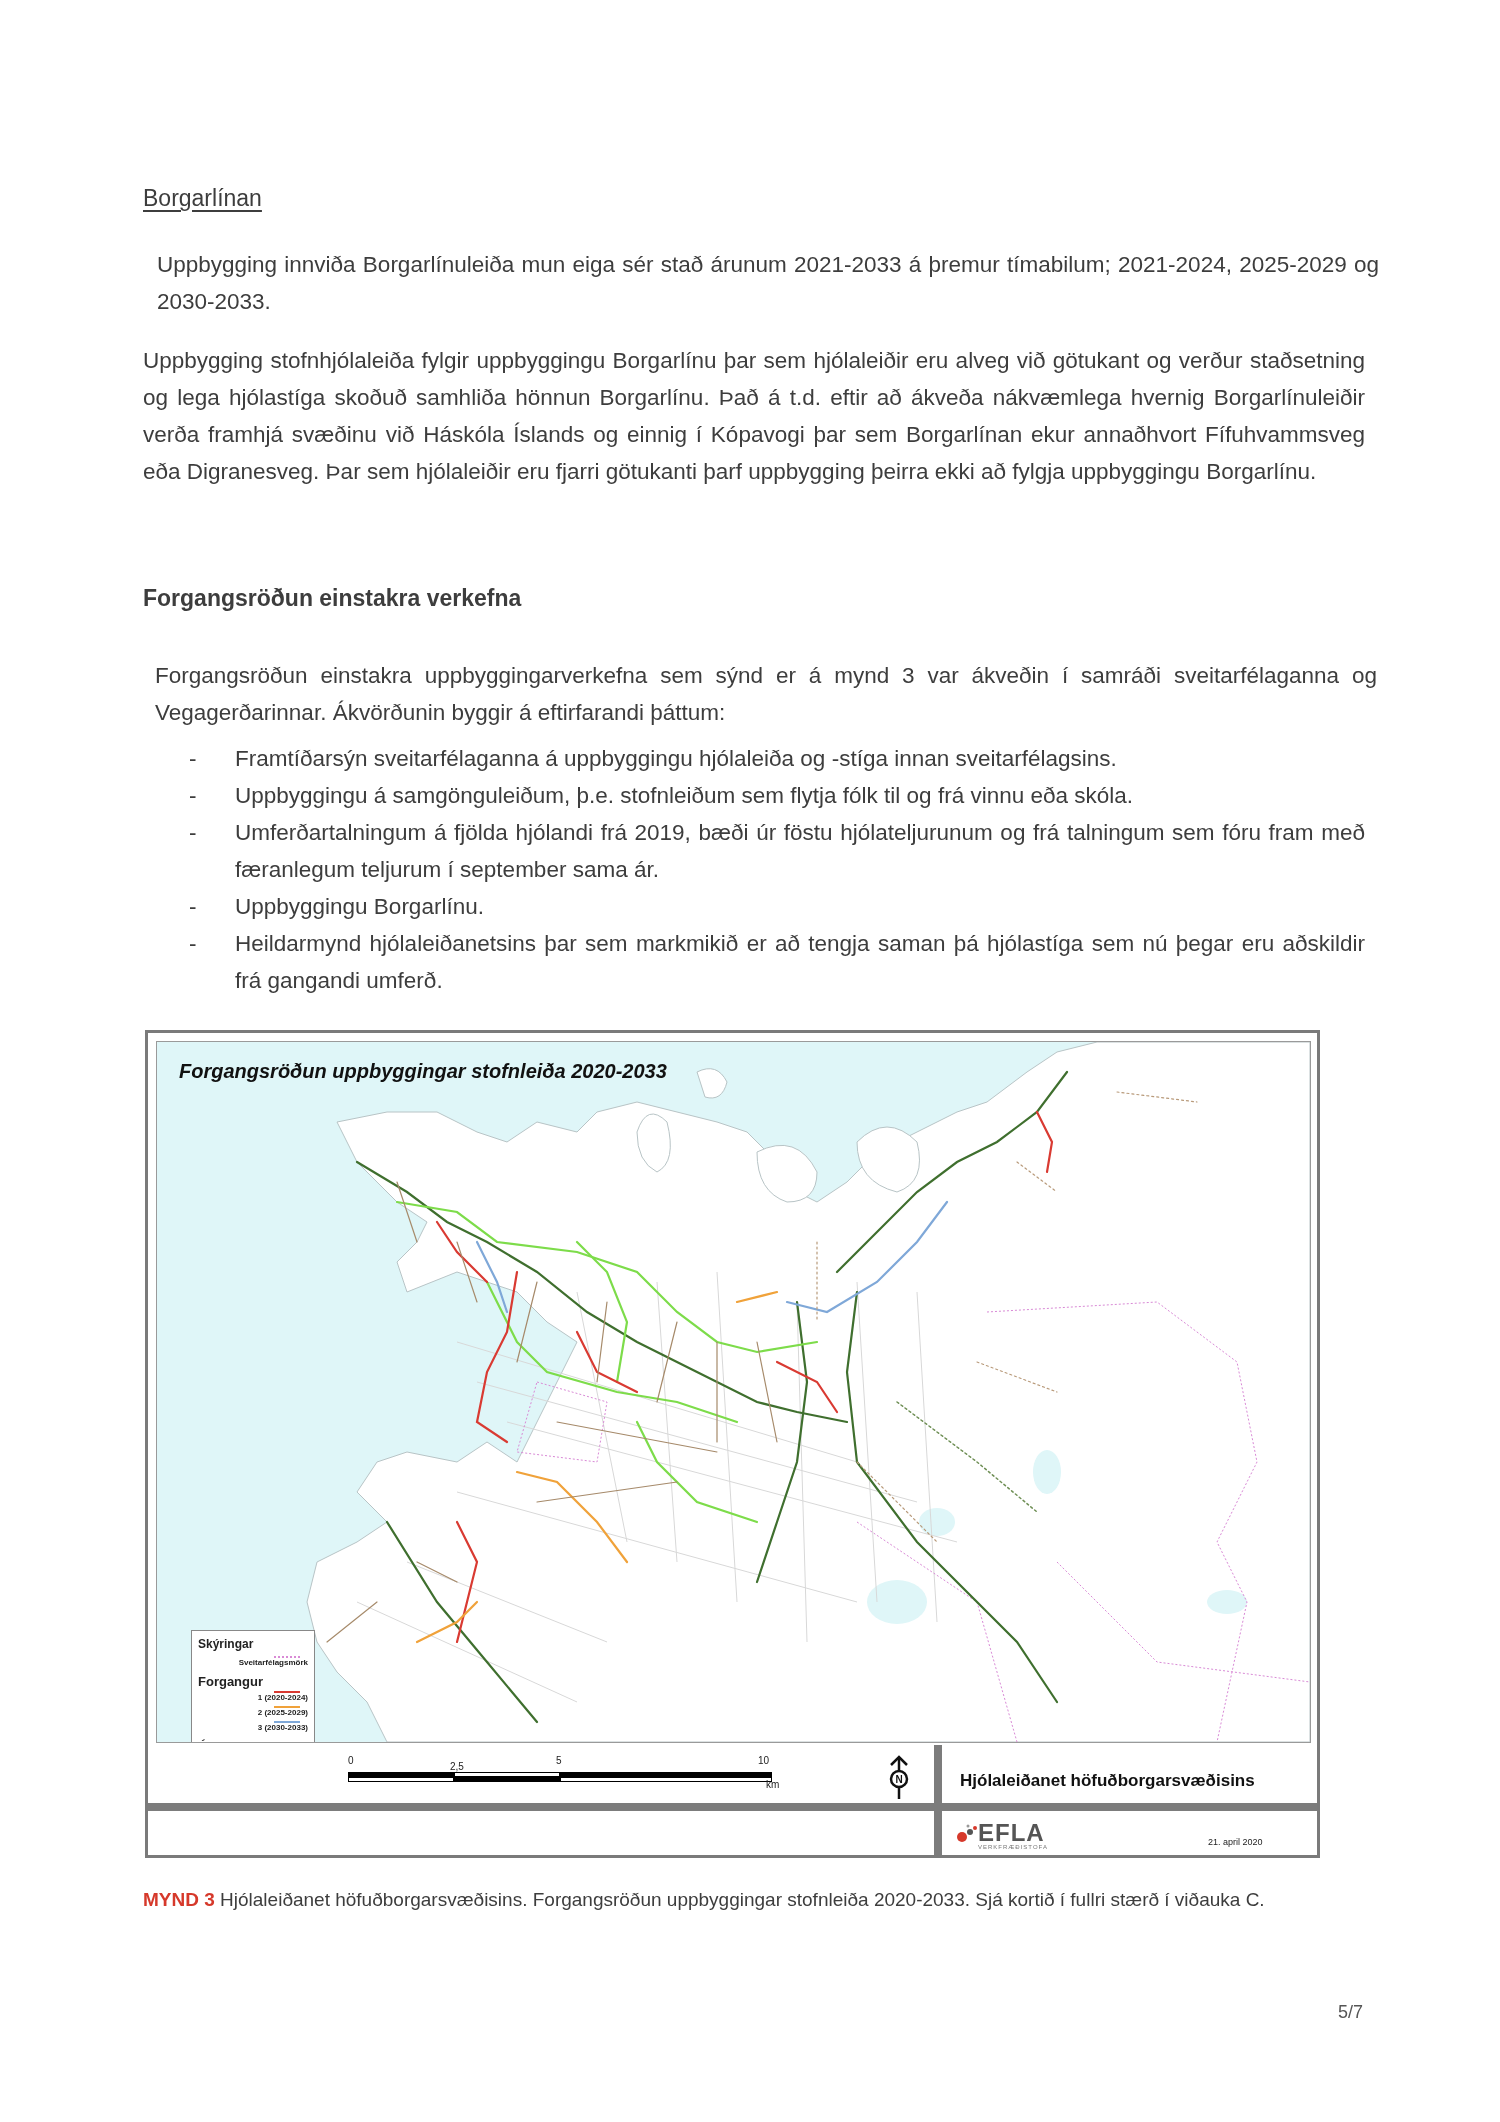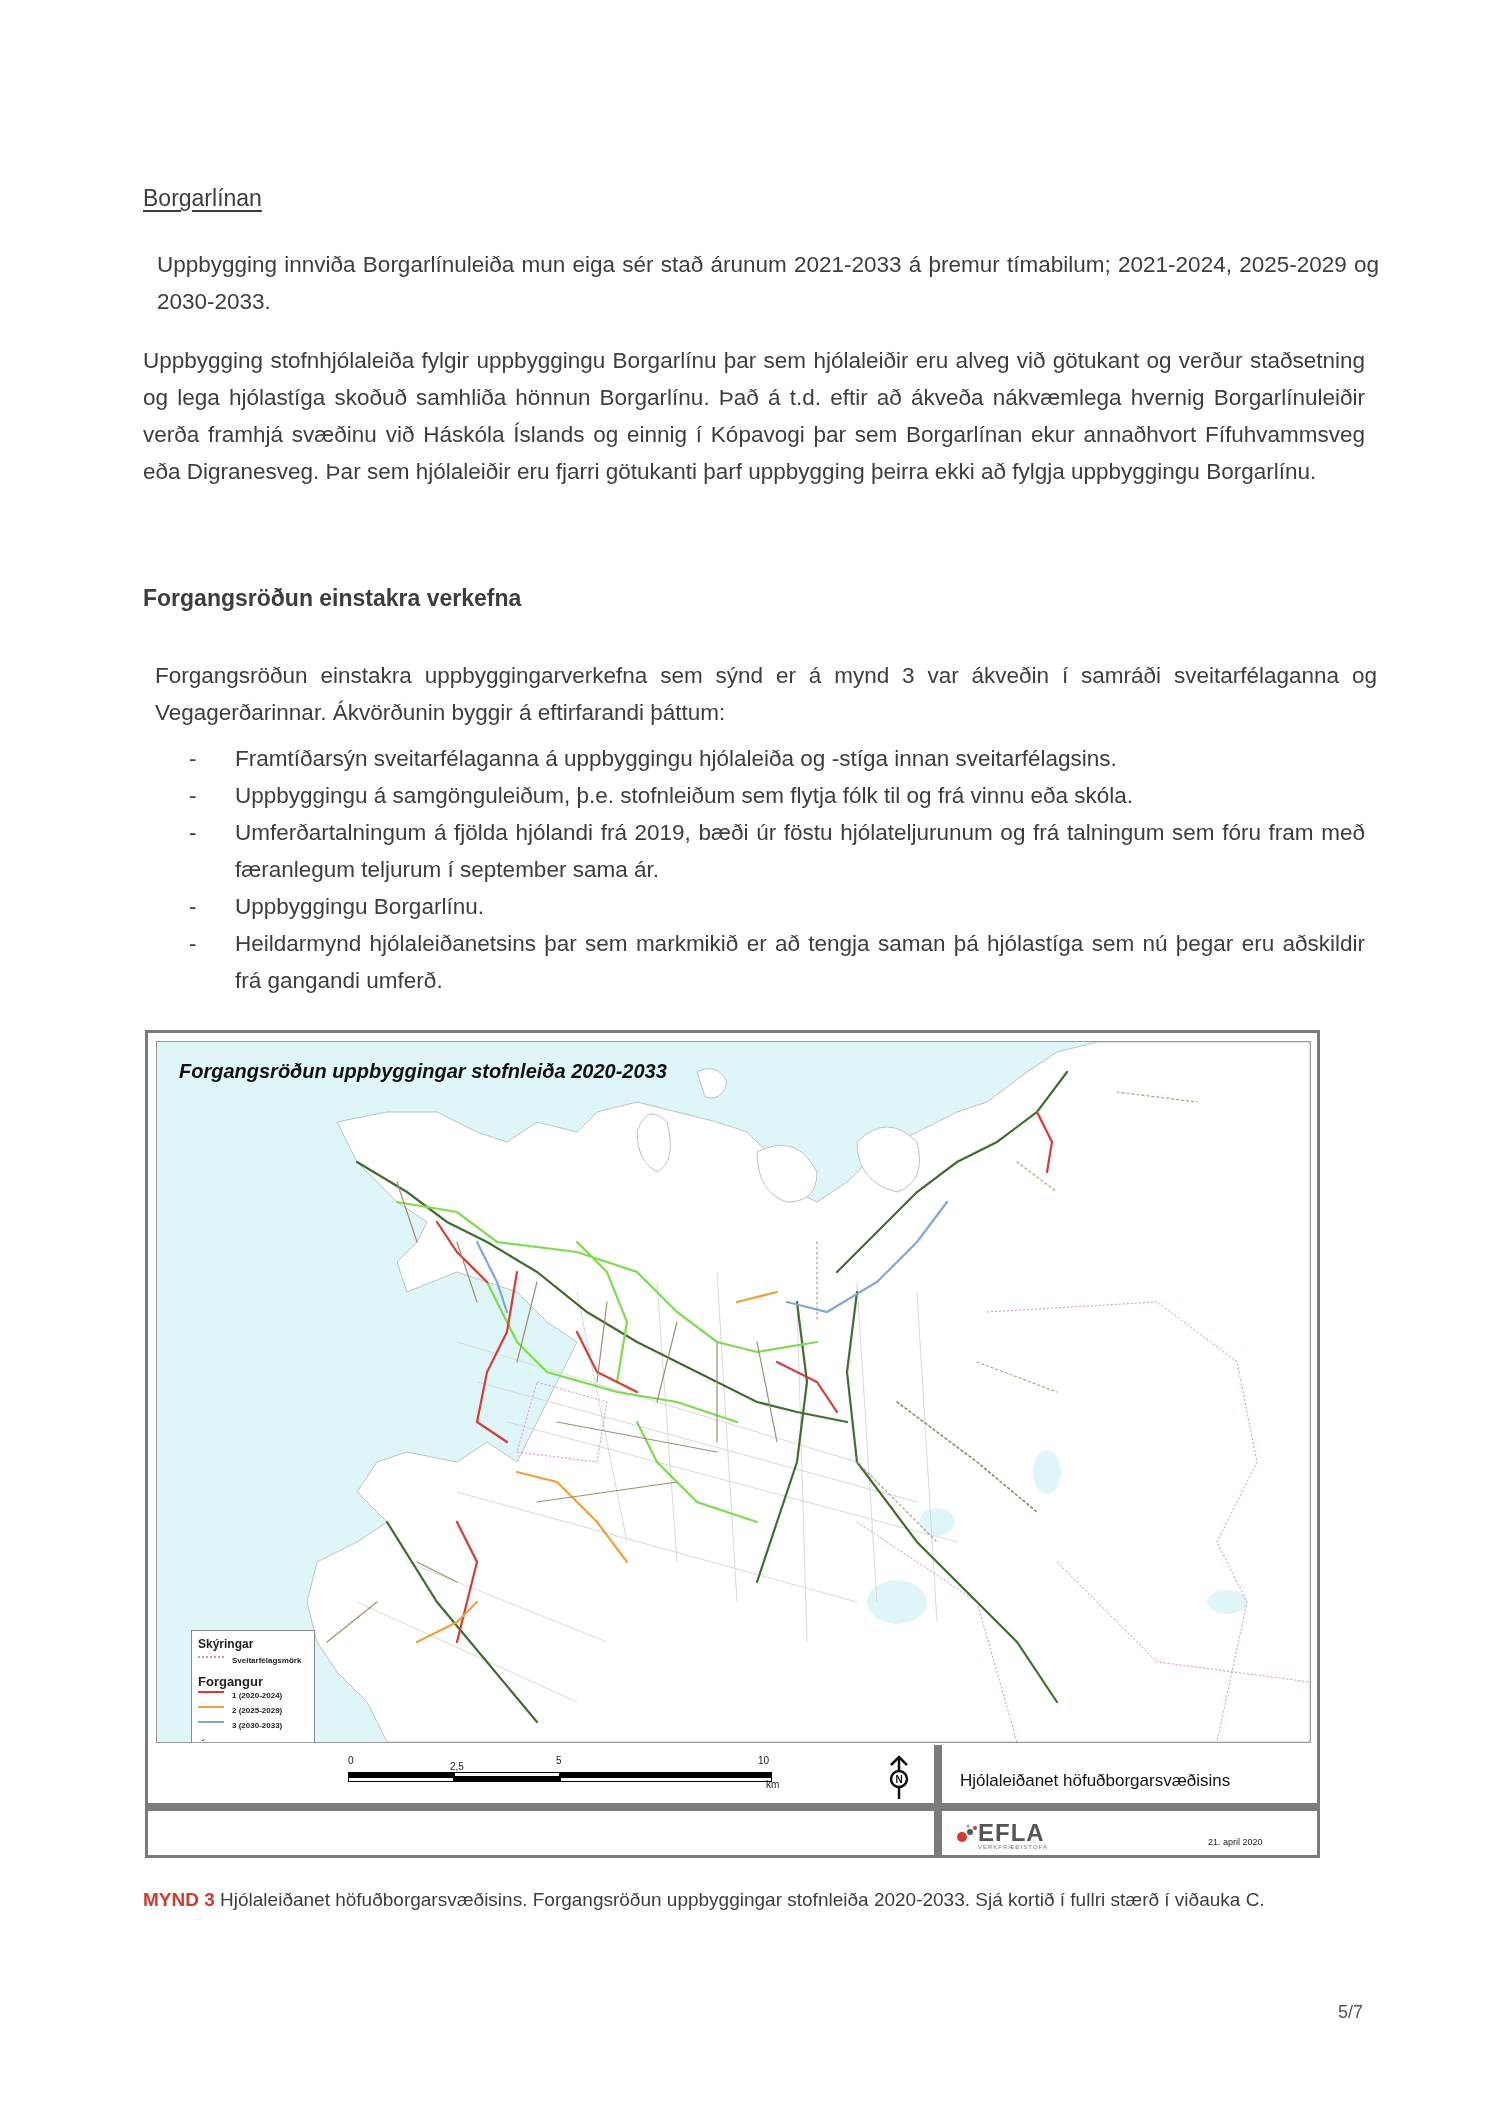--- a/index.html
+++ b/index.html
@@ -20,32 +20,32 @@
   .map-frame { position: absolute; left: 145px; top: 1030px; width: 1175px; height: 828px;
                border: 3px solid #7a7a7a; box-sizing: border-box; background: #ffffff; }
   .map-area { position: absolute; left: 8px; top: 8px; width: 1153px; height: 700px; overflow: hidden;
               border: 1px solid #9a9a9a; background: #fef9c3; }
   .map-area svg { position: absolute; left: 0; top: 0; }
   .map-title { position: absolute; left: 22px; top: 18px; font-size: 20px; font-weight: bold; font-style: italic; color: #111; }
   .legend { position: absolute; left: 34px; top: 588px; width: 124px; height: 224px; background: #fff;
             border: 1px solid #888; box-sizing: border-box; padding: 6px 6px; font-size: 8px; font-weight: bold; color: #222; }
   .legend .lg-title { font-size: 12px; margin-bottom: 5px; }
   .legend .lg-group { font-size: 13px; margin: 3px 0 2px 0; }
-  .legend .lg-row { display: flex; align-items: flex-start; height: 15px; }
+  .legend .lg-row { display: flex; align-items: flex-end; height: 15px; flex-direction: column; }
   .legend .lg-line { width: 26px; height: 0; margin-right: 8px; border-top-width: 2px; border-top-style: solid; }
   .legend .lg-line.dotted { border-top-style: dotted; border-top-width: 2px; }
   .bottom-band { position: absolute; left: 0; top: 712px; width: 1169px; height: 108px; }
   .hbar { position: absolute; left: 0; top: 58px; width: 1169px; height: 8px; background: #7c7c7c; }
   .vbar { position: absolute; left: 786px; top: 0; width: 8px; height: 110px; background: #7c7c7c; }
   .scale { position: absolute; left: 200px; top: 10px; width: 440px; height: 44px; }
   .scale .tick-label { position: absolute; top: 0; font-size: 10px; color: #222; }
   .scale .bar-top, .scale .bar-bot { position: absolute; height: 5px; border: 1px solid #000; box-sizing: border-box; }
   .scale .unit { position: absolute; left: 418px; top: 24px; font-size: 10px; color: #222; }
   .north { position: absolute; left: 737px; top: 10px; width: 28px; height: 46px; }
-  .map-sheet-title { position: absolute; left: 812px; top: 26px; font-size: 17px; font-weight: normal; color: #111; }
+  .map-sheet-title { position: absolute; left: 812px; top: 26px; font-size: 17px; font-weight: bold; color: #111; }
   .efla-logo-map { position: absolute; left: 808px; top: 74px; width: 90px; height: 34px; }
   .efla-logo-map .letters { position: absolute; left: 22px; top: 0px; font-size: 24px; font-weight: bold; color: #555; letter-spacing: 1px; }
   .efla-logo-map .sub { position: absolute; left: 22px; top: 25px; font-size: 6px; color: #777; letter-spacing: 1px; }
   .map-date { position: absolute; left: 1060px; top: 92px; font-size: 9px; color: #222; }
 
   .caption { position: absolute; left: 143px; top: 1889px; font-size: 19px; color: #3d3d3d; }
   .caption .fig-no { color: #d6392b; font-weight: bold; }
 
   .footer { position: absolute; left: 158px; top: 1974px; }
   .footer .brand { font-size: 21px; color: #7a7a7a; letter-spacing: 0.5px; }

